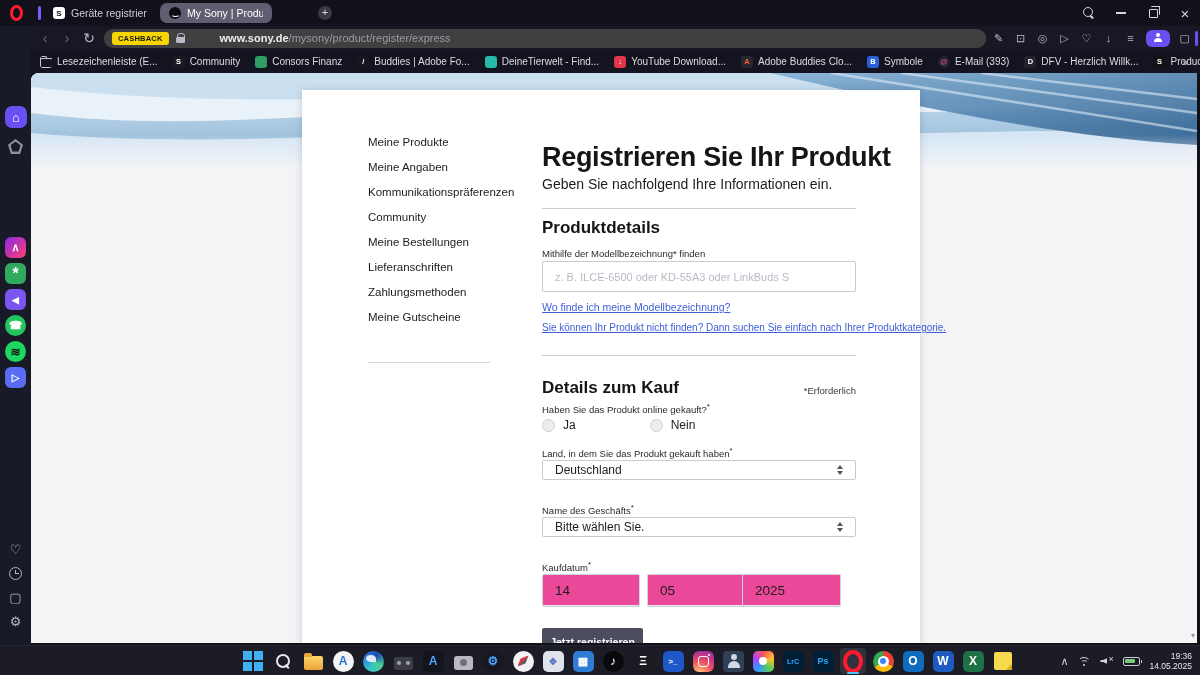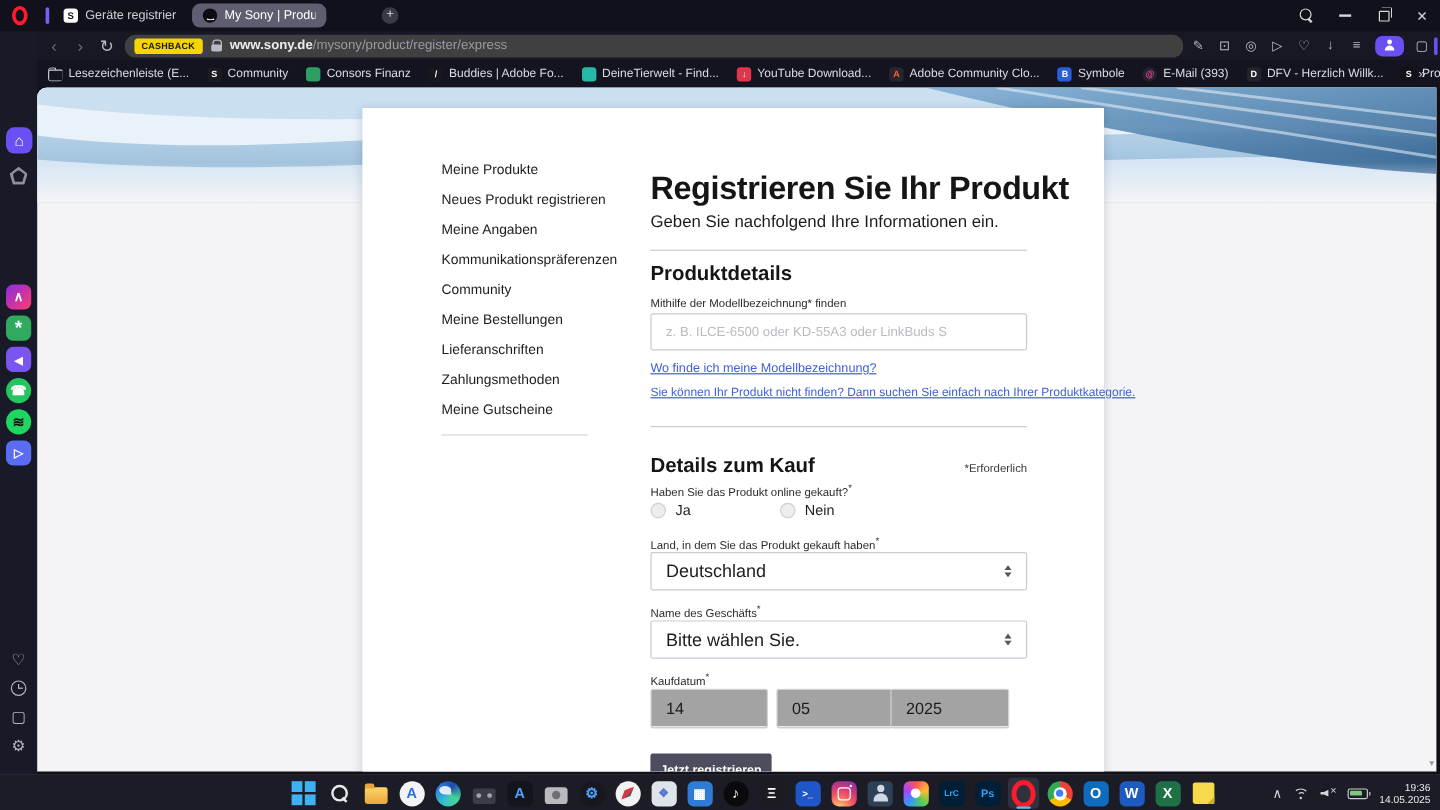--- a/index.html
+++ b/index.html
@@ -31,21 +31,21 @@
   .ic-restore::before{content:"";position:absolute;left:1.5px;top:-3.5px;width:8px;height:8px;border:1.3px solid #d6d6dc;border-left:none;border-bottom:none;border-radius:1px;}
 
   .addrbar{position:absolute;left:0;top:26px;width:1200px;height:24px;background:#171824;display:flex;align-items:center;}
   .nav-btn{color:#b9b9c4;font-size:14px;width:22px;text-align:center;}
   .nav-btn.dim{color:#6a6a78;}
   .addr-field{position:absolute;left:104px;top:2.5px;width:882px;height:19px;background:#404040;border-radius:9px;display:flex;align-items:center;padding:0 8px;gap:7px;}
   .cashback{background:#f6d500;color:#171717;font-size:7.5px;font-weight:bold;padding:2px 6px;border-radius:3px;letter-spacing:.2px;}
   .ic-padlock{position:relative;width:9px;height:10px;}
   .ic-padlock::before{content:"";position:absolute;left:1.5px;top:0;width:6px;height:6px;border:1.5px solid #b9bac6;border-radius:3px 3px 0 0;}
   .ic-padlock::after{content:"";position:absolute;left:0;top:4px;width:9px;height:6px;background:#b9bac6;border-radius:1.5px;}
-  .url{font-size:11px;color:#9a9aa8;white-space:nowrap;}
+  .url{font-size:11px;color:#9a9aa8;white-space:nowrap;margin-left:28px;}
   .url b{color:#ececf2;font-weight:bold;}
   .addr-icons{position:absolute;right:30px;top:0;height:24px;display:flex;align-items:center;gap:9px;}
   .ai{color:#b9b9c6;font-size:11px;display:flex;align-items:center;justify-content:center;min-width:13px;height:16px;}
   .ai.pill{background:#6a50f2;border-radius:6px;width:24px;height:17px;}
   .ic-person{position:relative;width:10px;height:10px;}
   .ic-person::before{content:"";position:absolute;left:3px;top:0;width:4px;height:4px;border-radius:50%;background:#fff;}
   .ic-person::after{content:"";position:absolute;left:1px;top:5px;width:8px;height:4px;border-radius:4px 4px 0 0;background:#fff;}
   .ext-zone{position:absolute;right:2px;top:0;height:24px;display:flex;align-items:center;gap:5px;}
   .ext-cube{color:#c5c5d0;font-size:11px;}
   .ext-bar{width:3px;height:15px;background:#6a50f2;border-radius:2px;}
@@ -90,26 +90,26 @@
   .sec-h{position:absolute;font-size:17px;font-weight:600;color:#151515;}
   .small-label{position:absolute;font-size:9.5px;color:#2a2a2e;}
   .small-label sup{font-size:8px;}
   .txt-input{position:absolute;left:0;width:314px;height:31px;border:1px solid #c7cbd3;border-radius:2px;background:#fff;font-size:11px;color:#333;padding:0 12px;font-family:"Liberation Sans",sans-serif;}
   .txt-input::placeholder{color:#b7bbc5;}
   .lnk{position:absolute;font-size:10.5px;color:#3e5fd7;text-decoration:underline;white-space:nowrap;cursor:pointer;}
   .required-note{position:absolute;right:0;font-size:9.5px;color:#3a3a3e;}
   .radio-row{position:absolute;left:0;display:flex;align-items:center;gap:8px;}
   .radio{width:13px;height:13px;border-radius:50%;background:#ededf0;border:1px solid #cfcfd6;}
   .radio-lab{font-size:12px;color:#1c1c1e;margin-right:66px;}
-  .select{position:absolute;left:0;width:314px;height:32px;border:1px solid #c7cbd3;border-radius:2px;background:#fff;display:flex;align-items:center;padding:0 12px;font-size:15px;color:#1c1c1e;justify-content:space-between;cursor:pointer;}
+  .select{position:absolute;left:0;width:314px;height:20px;border:1px solid #c7cbd3;border-radius:2px;background:#fff;display:flex;align-items:center;padding:0 12px;font-size:12px;color:#1c1c1e;justify-content:space-between;cursor:pointer;}
   .sel-arrows{display:flex;flex-direction:column;gap:2px;}
   .sel-arrows i{display:block;width:0;height:0;border-left:3.5px solid transparent;border-right:3.5px solid transparent;}
   .sel-arrows .up{border-bottom:4px solid #555;}
   .sel-arrows .dn{border-top:4px solid #555;}
-  .date-box{position:absolute;height:33px;border:1px solid #cfd2d8;border-radius:2px;background:#a3a3a3;box-shadow:inset 0 -1px 0 #e8e8ec;font-size:13.5px;color:#1c1c1e;display:flex;align-items:center;padding-left:12px;}
+  .date-box{position:absolute;height:33px;border:1px solid #cfd2d8;border-radius:2px;background:#ec4899;box-shadow:inset 0 -1px 0 #e8e8ec;font-size:13.5px;color:#1c1c1e;display:flex;align-items:center;padding-left:12px;}
   .submit-btn{position:absolute;left:0;top:538px;width:101px;height:28px;background:#4d4d60;color:#fff;font-size:10.5px;font-weight:bold;border:none;border-radius:2px;cursor:pointer;font-family:"Liberation Sans",sans-serif;}
 
   
   .taskbar{position:absolute;left:0;top:645px;width:1200px;height:30px;background:#1c1c26;border-top:1px solid #26262f;}
   .tb-center{position:absolute;left:240px;top:0;height:30px;display:flex;align-items:center;gap:4px;}
   .tb-item{width:26px;height:26px;display:flex;align-items:center;justify-content:center;border-radius:4px;position:relative;}
   .tb-item.active{background:#31313d;}
   .tb-item.active::after{content:"";position:absolute;left:7px;bottom:0px;width:12px;height:2.5px;background:#4cc2ff;border-radius:2px;}
   .tbg{width:21px;height:21px;border-radius:5px;display:flex;align-items:center;justify-content:center;font-size:12px;font-weight:bold;color:#fff;position:relative;}
   .ic-start{background:linear-gradient(#3fb1f2,#3fb1f2),linear-gradient(#3fb1f2,#3fb1f2),linear-gradient(#3fb1f2,#3fb1f2),linear-gradient(#3fb1f2,#3fb1f2);background-size:9px 9px;background-position:0 0,11px 0,0 11px,11px 11px;background-repeat:no-repeat;width:20px;height:20px;border-radius:0;}
@@ -256,21 +256,21 @@
       <div class="bm">
         <span class="bm-ic" style="background: rgb(38, 185, 169);"></span>
         <span class="bm-label">DeineTierwelt - Find...</span>
       </div>
       <div class="bm">
         <span class="bm-ic" style="background: rgb(224, 53, 75);">↓</span>
         <span class="bm-label">YouTube Download...</span>
       </div>
       <div class="bm">
         <span class="bm-ic" style="background: rgb(38, 38, 44); color: rgb(255, 92, 57);">A</span>
-        <span class="bm-label">Adobe Community Clo...</span>
+        <span class="bm-label">Adobe Buddies Clo...</span>
       </div>
       <div class="bm">
         <span class="bm-ic" style="background: rgb(43, 95, 217);">B</span>
         <span class="bm-label">Symbole</span>
       </div>
       <div class="bm">
         <span class="bm-ic" style="background: rgb(34, 34, 48); color: rgb(236, 72, 153); border-radius: 50%;">@</span>
         <span class="bm-label">E-Mail (393)</span>
       </div>
       <div class="bm">
@@ -338,21 +338,20 @@
       <path d="M0,60 C230,80 450,46 670,58 C870,68 1020,50 1166,62 L1166,96 L0,96 Z" fill="#d9e8f5" opacity="0.95"></path>
       <path d="M740,0 L1166,0 L1166,72 C1030,64 880,34 740,0 Z" fill="url(#g2)" opacity="0.92"></path>
       <path d="M800,0 L1166,58 M870,0 L1166,40 M950,0 L1166,26" stroke="#e9f3fb" stroke-width="2.5" opacity="0.55" fill="none"></path>
       <rect x="0" y="62" width="1166" height="34" fill="url(#gfade)"></rect>
     </svg>
 
     <div class="card">
       <div class="side-nav">
 
       <div class="side-nav-item">Meine Produkte</div>
-          <div class="side-nav-item">Neues Produkt registrieren</div>
           <div class="side-nav-item">Meine Angaben</div>
           <div class="side-nav-item">Kommunikationspräferenzen</div>
           <div class="side-nav-item">Community</div>
           <div class="side-nav-item">Meine Bestellungen</div>
           <div class="side-nav-item">Lieferanschriften</div>
           <div class="side-nav-item">Zahlungsmethoden</div>
           <div class="side-nav-item">Meine Gutscheine</div>
         </div>
       <div class="side-nav-divider"></div>
 

